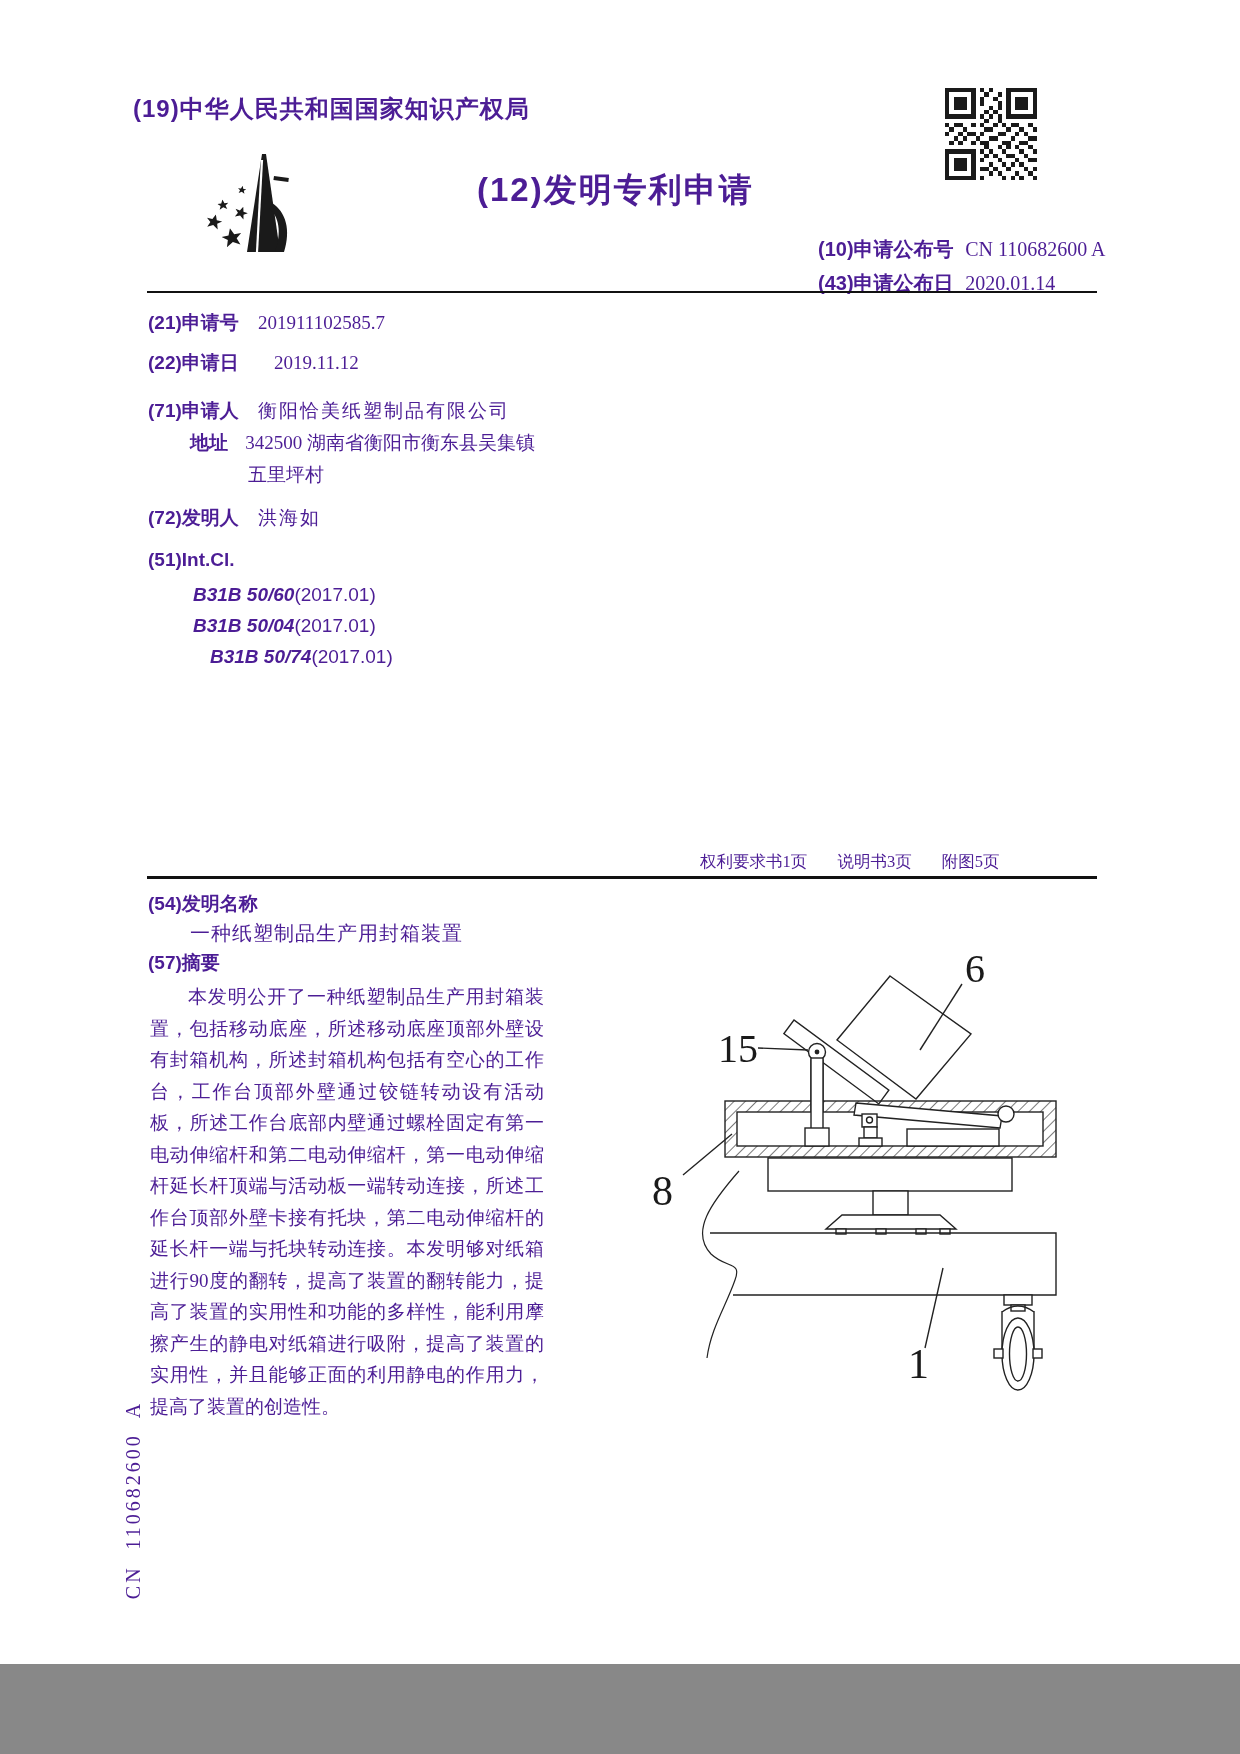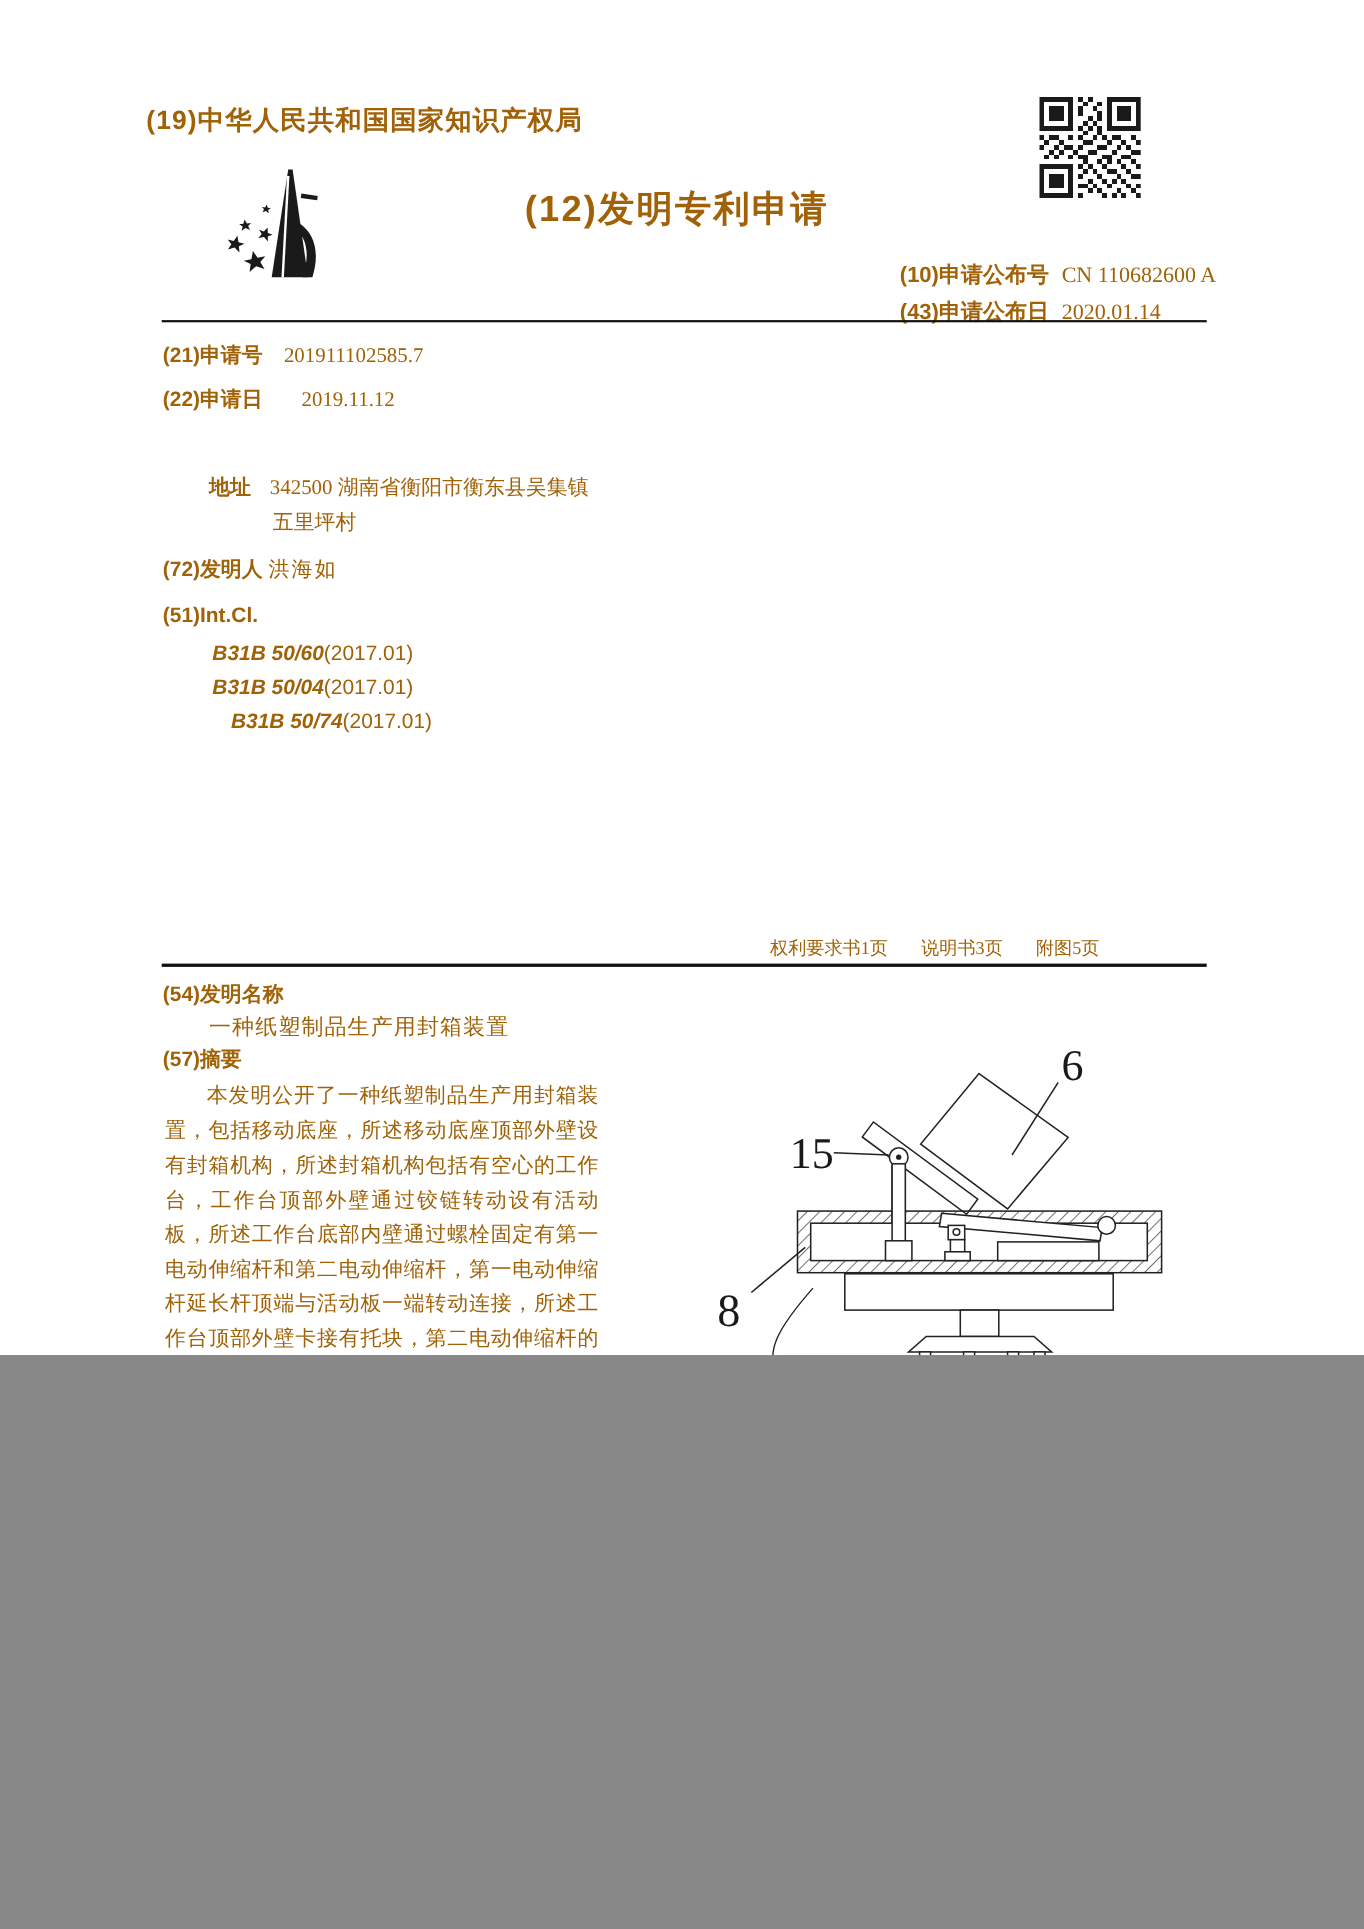--- a/index.html
+++ b/index.html
@@ -1,21 +1,21 @@
 <!DOCTYPE html>
 <html><head>
 <meta charset="utf-8">
 <style>
   html,body{margin:0;padding:0;background:#888;}
   .page{
     position:relative;
-    width:1240px;height:1232px;
+    width:1240px;height:1664px;
     background:#ffffff;
     font-family:"Liberation Sans",sans-serif;
-    color:#a16207;
+    color:#4c1d95;
     overflow:hidden;
   }
   .abs{position:absolute;}
   .office{left:133px;top:93px;font-size:24px;font-weight:700;letter-spacing:1px;}
   .doc-type{left:477px;top:168px;font-size:33px;font-weight:700;letter-spacing:2px;}
   .pub-line{left:818px;font-size:20px;white-space:nowrap;}
   .pub-line .lbl{font-weight:700;}
   .pub-line .val{font-family:"Liberation Serif",serif;font-weight:400;margin-left:6px;}
   .pub10{top:236px;}
   .pub43{top:270px;}
@@ -125,30 +125,34 @@
   <div class="abs rule hr1"></div>
 
   <div class="abs row" style="left:148px;top:310px;">
     <span class="lbl">(21)申请号</span>
     <span class="val" style="margin-left:14px;">201911102585.7</span>
   </div>
   <div class="abs row" style="left:148px;top:350px;">
     <span class="lbl">(22)申请日</span>
     <span class="val" style="margin-left:30px;">2019.11.12</span>
   </div>
+  <div class="abs row" style="left:148px;top:398px;">
+    <span class="lbl">(71)申请人</span>
+    <span class="val" style="margin-left:14px;letter-spacing:2px;">衡阳恰美纸塑制品有限公司</span>
+  </div>
   <div class="abs row" style="left:190px;top:430px;">
     <span class="lbl">地址</span>
     <span class="val" style="margin-left:12px;">342500 湖南省衡阳市衡东县吴集镇</span>
   </div>
   <div class="abs row" style="left:248px;top:462px;">
     <span class="val">五里坪村</span>
   </div>
   <div class="abs row" style="left:148px;top:505px;">
     <span class="lbl">(72)发明人</span>
-    <span class="val" style="letter-spacing:2px;">洪海如</span>
+    <span class="val" style="margin-left:14px;letter-spacing:2px;">洪海如</span>
   </div>
   <div class="abs row" style="left:148px;top:549px;">
     <span class="lbl">(51)Int.Cl.</span>
   </div>
   <div class="abs intcl" style="left:193px;top:584px;">
     <span class="code">B31B 50/60</span><span class="ver">(2017.01)</span>
   </div>
   <div class="abs intcl" style="left:193px;top:615px;">
     <span class="code">B31B 50/04</span><span class="ver">(2017.01)</span>
   </div>

